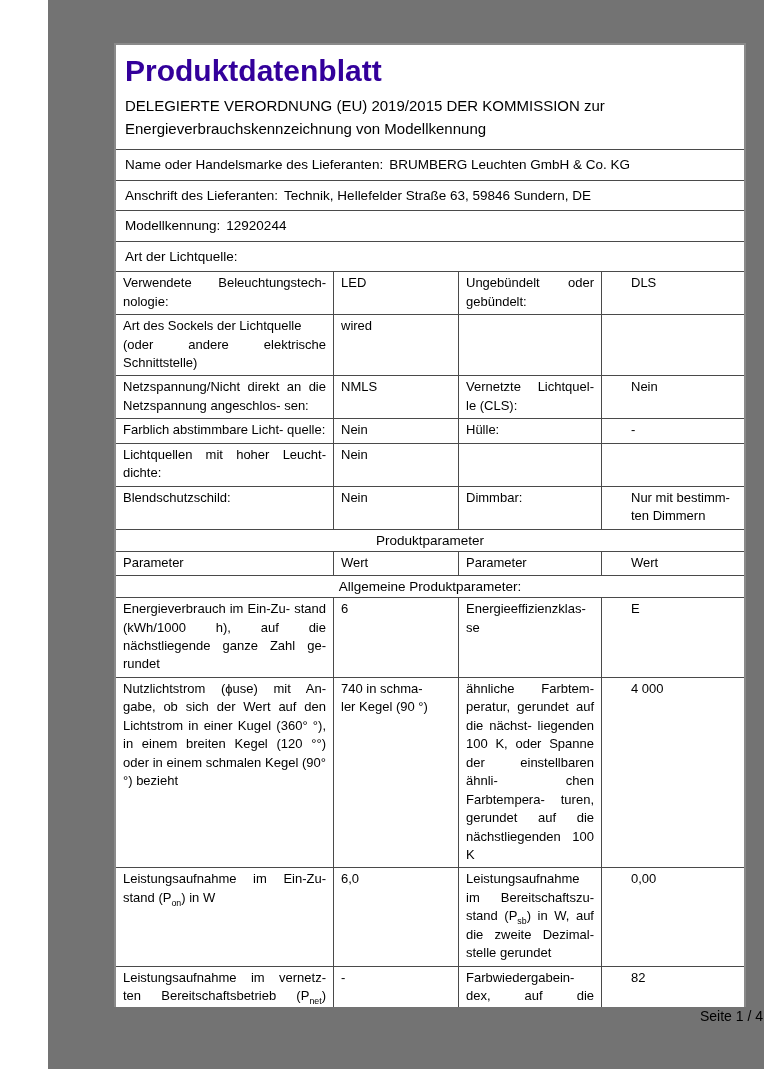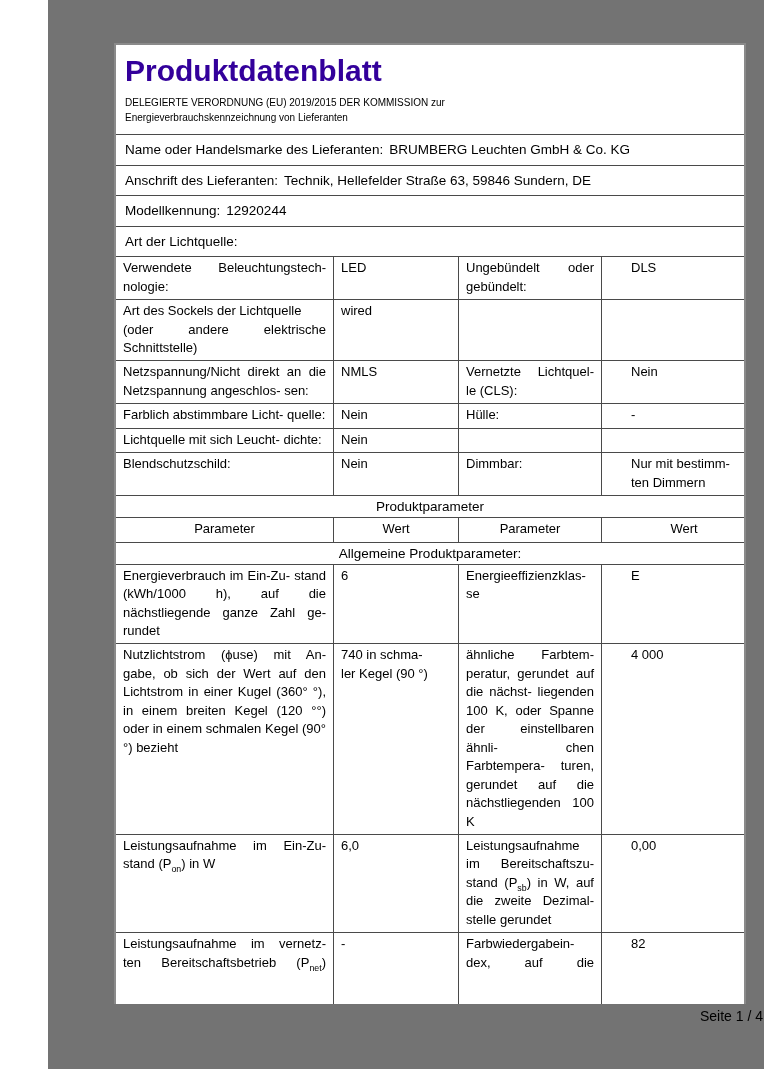--- a/index.html
+++ b/index.html
@@ -35,21 +35,21 @@
 
   
   .header-block { padding: 9px 9px 9px; }
   .doc-title {
     margin: 0 0 8px 0;
     font-size: 30px;
     line-height: 1.1;
     font-weight: bold;
     color: #33009B;
   }
-  .subtitle { font-size: 10px; line-height: 1.5; }
+  .subtitle { font-size: 15px; line-height: 1.5; }
 
   
   .label-row { padding: 6px 9px; font-size: 13.5px; line-height: 1.3; }
   .lbl { font-weight: normal; }
   .lval { margin-left: 6px; }
 
   
   .grid { display: flex; align-items: stretch; }
   .cell {
     box-sizing: border-box;
@@ -65,21 +65,21 @@
   .param { text-align: justify; white-space: pre-line; }
   .jall  { text-align-last: justify; }
   .val   { white-space: pre-line; }
 
   .section-row {
     text-align: center;
     font-weight: normal;
     font-size: 13.5px;
     padding: 3px 7px;
   }
-  .cols-header .cell { font-weight: normal; text-align: center; }
+  .cols-header .cell { font-weight: normal; }
 
   .cut { min-height: 72px; }
 
   sub { font-size: 0.68em; line-height: 0; }
 
   .footer {
     position: absolute;
     top: 1008px;
     right: 49px;
     font-size: 14px;
@@ -90,21 +90,21 @@
 <body>
 
 <div class="page">
   <div class="clip">
     <div class="doc-table">
 
       <div class="trow header-block">
         <h1 class="doc-title" style="color: rgb(51, 0, 155);">Produktdatenblatt</h1>
         <div class="subtitle">
           <span>DELEGIERTE VERORDNUNG (EU) 2019/2015 DER KOMMISSION zur</span><br>
-          <span>Energieverbrauchskennzeichnung von Lieferanten</span>
+          <span>Energieverbrauchskennzeichnung von Modellkennung</span>
         </div>
       </div>
 
       <div class="trow label-row">
         <span class="lbl">Name oder Handelsmarke des Lieferanten:</span><span class="lval">BRUMBERG Leuchten GmbH &amp; Co. KG</span>
       </div>
       <div class="trow label-row">
         <span class="lbl">Anschrift des Lieferanten:</span><span class="lval">Technik, Hellefelder Straße 63, 59846 Sundern, DE</span>
       </div>
       <div class="trow label-row">
@@ -133,21 +133,21 @@
         <div class="cell c3 param">Vernetzte Lichtquel- le (CLS):</div>
         <div class="cell c4 val">Nein</div>
       </div>
       <div class="trow grid">
         <div class="cell c1 param">Farblich abstimmbare Licht- quelle:</div>
         <div class="cell c2 val">Nein</div>
         <div class="cell c3 param">Hülle:</div>
         <div class="cell c4 val">-</div>
       </div>
       <div class="trow grid">
-        <div class="cell c1 param">Lichtquelle mit sich Leucht- dichte:</div>
+        <div class="cell c1 param">Lichtquellen mit hoher Leucht- dichte:</div>
         <div class="cell c2 val">Nein</div>
         <div class="cell c3 param"></div>
         <div class="cell c4 val"></div>
       </div>
       <div class="trow grid">
         <div class="cell c1 param">Blendschutzschild:</div>
         <div class="cell c2 val">Nein</div>
         <div class="cell c3 param">Dimmbar:</div>
         <div class="cell c4 val">Nur mit bestimm-
 ten Dimmern</div>

